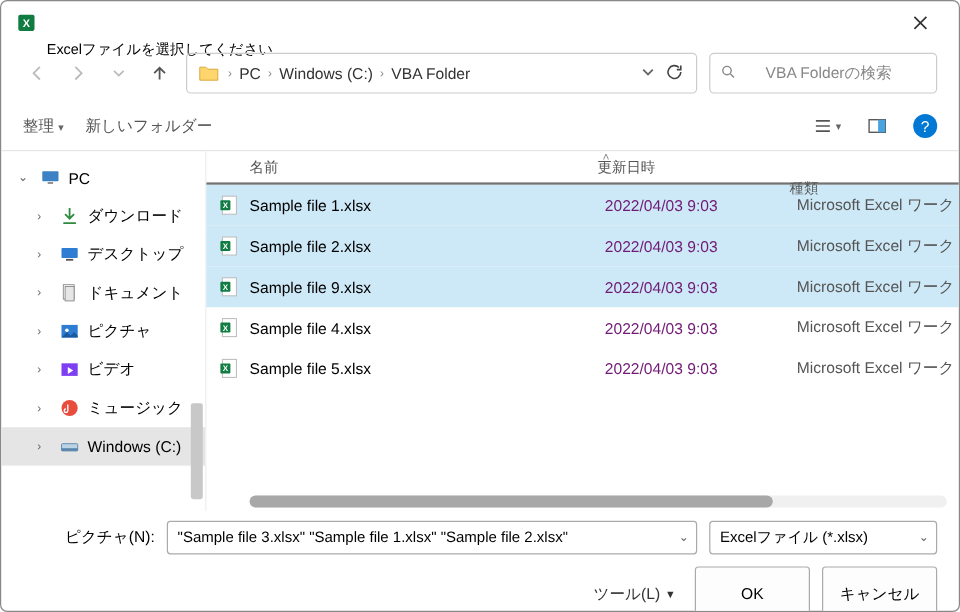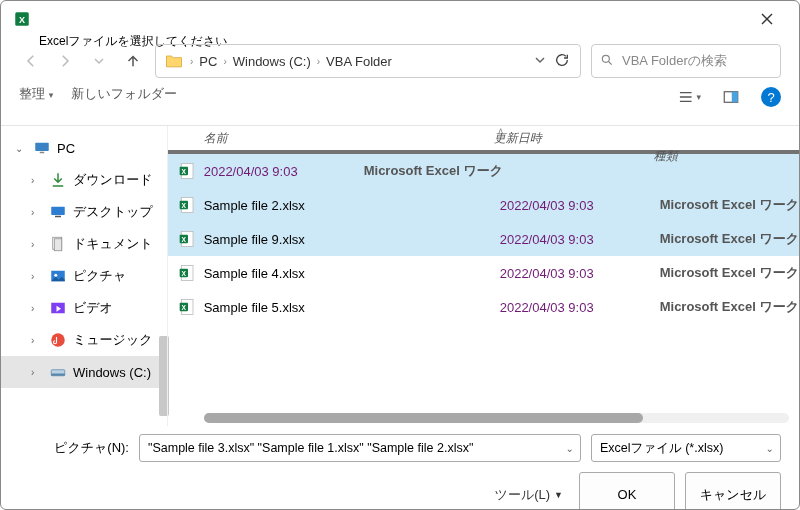--- a/index.html
+++ b/index.html
@@ -13,53 +13,53 @@
 .navrow { display: flex; align-items: center; height: 48px; padding: 0 18px; gap: 10px; }
 .navbtn { width: 24px; height: 24px; display:flex; align-items:center; justify-content:center; color:#555; }
 .navbtn.disabled { color: #bbb; }
 .addrbar { flex: 1; border: 1px solid #ccc; border-radius: 4px; height: 34px; display:flex; align-items:center; padding: 0 8px; gap: 6px; font-size: 13px; }
 .addrbar .folder-ic { width:20px; height:20px; }
 .crumb { color:#333; }
 .chev { color:#888; font-size:10px; }
 .addrbar .spacer { flex:1; }
 .addrbar .down { color:#666; }
 .addrbar .refresh { color:#444; width:20px; text-align:center; }
-.searchbox { width: 190px; border:1px solid #ccc; border-radius:4px; height:34px; display:flex; align-items:center; padding:0 8px; color:#888; font-size:13px; gap:8px; }
-
-.toolbar { display:flex; align-items:flex-start; height:40px; padding:0 18px; gap:18px; font-size:13px; color:#555; }
+.searchbox { width: 190px; border:1px solid #ccc; border-radius:4px; height:34px; display:flex; align-items:center; padding:0 8px; color:#888; font-size:13px; gap:24px; }
+
+.toolbar { display:flex; align-items:center; height:40px; padding:0 18px; gap:18px; font-size:13px; color:#555; }
 .toolbar .right { margin-left:auto; display:flex; align-items:center; gap:18px; }
 .iconbtn { width:24px; height:24px; display:flex; align-items:center; justify-content:center; }
 .helpbtn { width:20px; height:20px; border-radius:50%; background:#0078d4; color:#fff; font-size:13px; display:flex; align-items:center; justify-content:center; }
 
 .divider { height:1px; background:#e5e5e5; margin-bottom:0; }
 
 .body { display:flex; height: 300px; }
 .tree { width: 170px; padding: 6px 0; font-size:13px; overflow:hidden; }
 .tree-item { display:flex; align-items:center; height:32px; padding-left: 14px; gap:6px; white-space:nowrap; }
 .tree-item.child { padding-left: 30px; }
 .tree-item .exp { width:12px; font-size:10px; color:#666; }
 .tree-item .label { }
 .tree-item.selected { background:#e5e5e5; }
 .tree-ic { width:18px; height:18px; display:inline-block; }
 
 .tree-scroll { position:absolute; left:158px; top:210px; width:10px; height:80px; background:#c8c8c8; border-radius:2px; }
 
 .filepane { flex:1; position:relative; border-left:1px solid #eee; }
-.headers { display:flex; height:28px; align-items:center; font-size:12px; color:#555; padding-left: 36px; border-bottom:4px solid #737373;font-style:italic; }
+.headers { display:flex; height:28px; align-items:center; font-size:12px; color:#555; padding-left: 36px; border-bottom:2px solid #737373; }
 .headers .col-name { width: 290px; }
 .headers .sortmark { position:absolute; left:330px; top:0; font-size:10px; color:#888; }
 .headers .col-date { width: 160px; }
 .headers .col-type { flex:1;margin-top:37px; }
 .filelist { }
 .row { display:flex; align-items:center; height:34px; padding-left: 10px; font-size:13px; }
 .row.sel { background:#cde8f6; }
 .row .file-ic { width:20px; height:20px; margin-right:6px; }
 .row .fname { width: 296px; }
 .row .fdate { width: 160px; color:#701a75; }
-.row .ftype { flex:1; color:#555; white-space:nowrap; overflow:hidden;font-weight:bold; }
+.row .ftype { flex:1; color:#555; white-space:nowrap; overflow:hidden; }
 
 .hscroll { position:absolute; bottom:3px; left:36px; right:10px; height:10px; }
 .hscroll .track { background:#f0f0f0; height:10px; border-radius:5px; position:relative; }
 .hscroll .thumb { position:absolute; left:0; width:75%; height:10px; background:#a8a8a8; border-radius:5px; }
 
 .bottom { padding: 8px 18px 12px; }
 .fname-row { display:flex; align-items:center; gap:10px; margin-bottom:10px; }
 .fname-row .lbl { font-size:13px; width: 110px; text-align:right; }
 .fname-row .combo { flex:1; height:28px; border:1px solid #aaa; border-radius:3px; display:flex; align-items:center; padding:0 8px; font-size:12.5px; position:relative; }
 .fname-row .combo .dd { position:absolute; right:6px; color:#666; font-size:10px; }
@@ -241,20 +241,21 @@
     </div>
     <div class="filelist" id="filelist">
         <div class="row sel">
     <span class="file-ic">
       <svg viewBox="0 0 24 24" width="20" height="20">
               <rect x="4" y="3" width="14" height="18" fill="#fff" stroke="#bbb"></rect>
               <rect x="2" y="7" width="10" height="10" rx="1" fill="#107c41"></rect>
               <text x="7" y="15" font-size="8" text-anchor="middle" fill="#fff" font-weight="bold">X</text>
             </svg>
     </span>
+    <span class="fname">Sample file 1.xlsx</span>
     <span class="fdate">2022/04/03 9:03</span>
     <span class="ftype">Microsoft Excel ワーク</span>
         </div>
         <div class="row sel">
     <span class="file-ic">
       <svg viewBox="0 0 24 24" width="20" height="20">
               <rect x="4" y="3" width="14" height="18" fill="#fff" stroke="#bbb"></rect>
               <rect x="2" y="7" width="10" height="10" rx="1" fill="#107c41"></rect>
               <text x="7" y="15" font-size="8" text-anchor="middle" fill="#fff" font-weight="bold">X</text>
             </svg>

